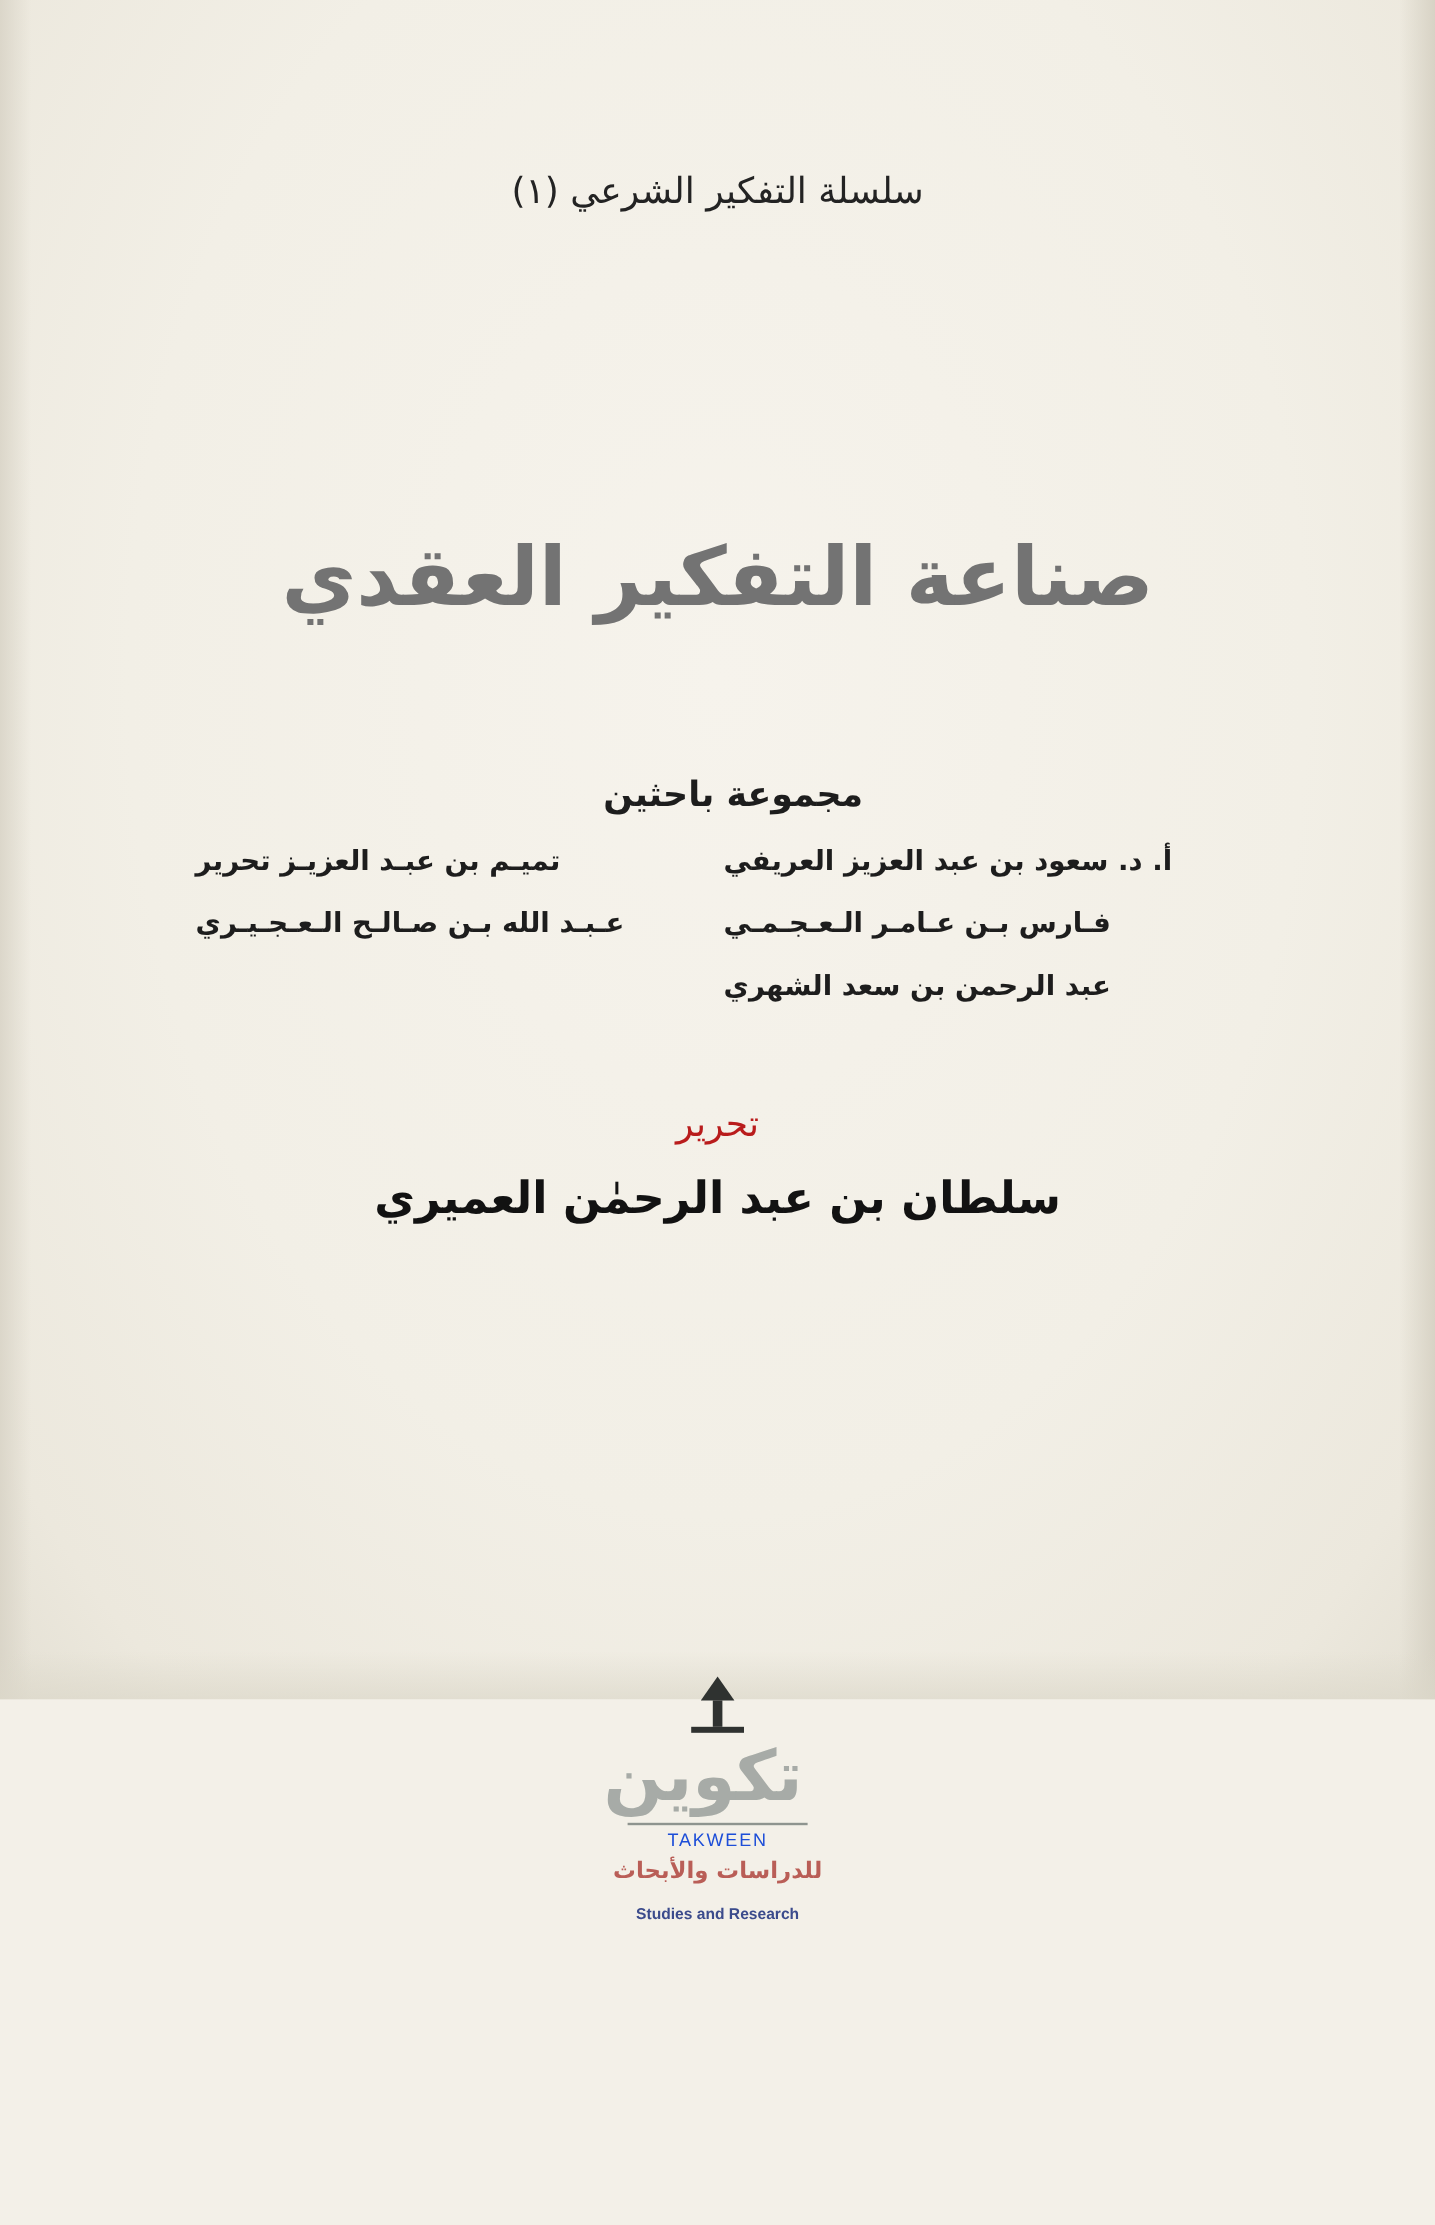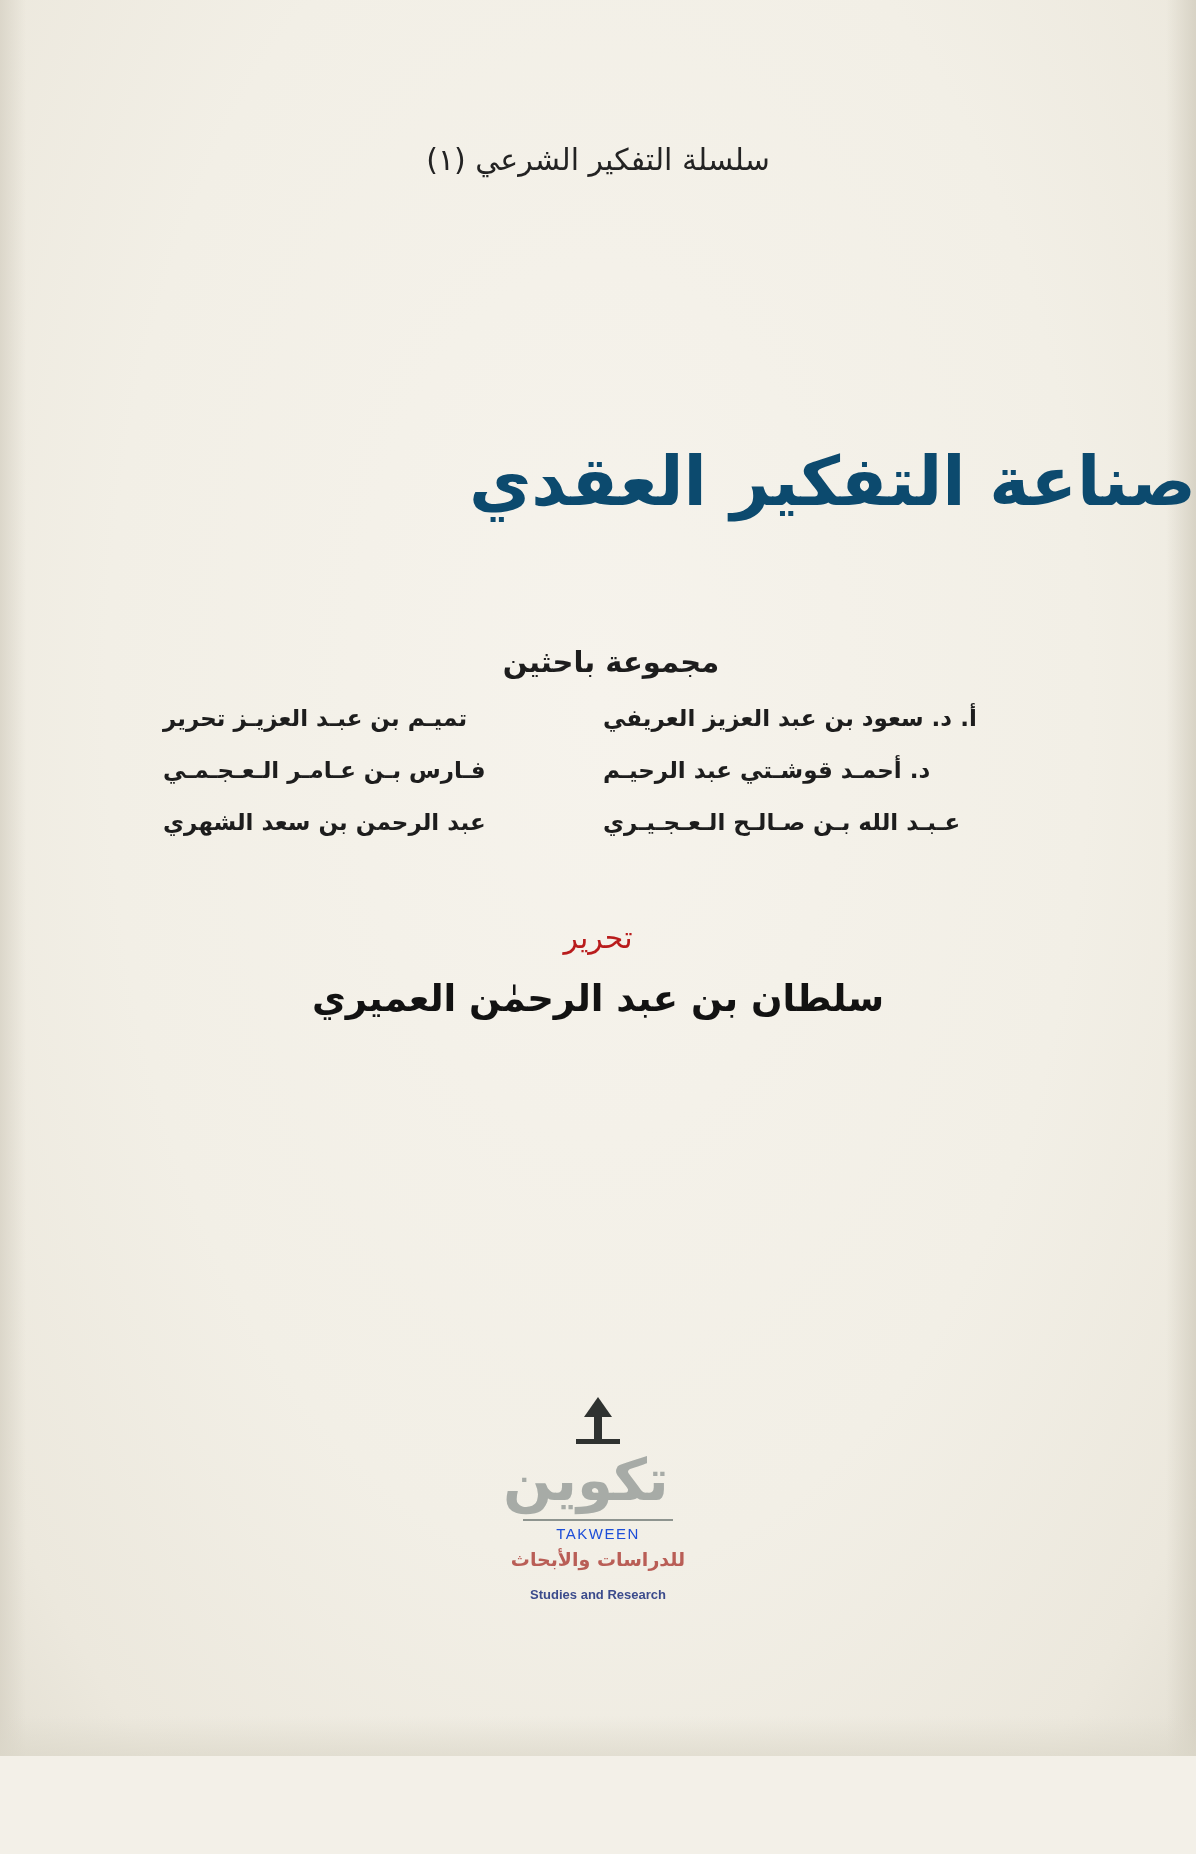--- a/index.html
+++ b/index.html
@@ -37,42 +37,43 @@
   .edge-bottom {
     position: absolute;
     left: 0; right: 0; bottom: 0; height: 40px;
     background: linear-gradient(to top, #dcd8ca 0%, rgba(236,232,221,0) 100%);
     opacity: .7;
   }
 
   .page {
     position: relative;
     width: 1196px;
-    height: 1756px;
+    height: 1416px;
     box-sizing: border-box;
   }
 
   .series-line {
     position: absolute;
     top: 142px;
     left: 0; right: 0;
     text-align: center;
     font-size: 30px;
     font-weight: 400;
     letter-spacing: 0px;
     color: #232323;
   }
 
   .main-title {
     position: absolute;
     top: 396px;
     left: 0; right: 0;
+    text-align: center;
     font-size: 68px;
     font-weight: 700;
-    color: #0c4a6e;
+    color: #737373;
     letter-spacing: -1px;
   }
 
   .authors-block {
     position: absolute;
     top: 645px;
     left: 0; right: 0;
   }
   .authors-heading {
     text-align: center;
@@ -190,21 +191,20 @@
 
   <div class="series-line">سلسلة التفكير الشرعي (١)</div>
 
   <h1 class="main-title">صناعة التفكير العقدي</h1>
 
   <div class="authors-block">
     <div class="authors-heading">مجموعة باحثين</div>
     <div class="authors-grid">
       <div class="author col-right">أ. د. سعود بن عبد العزيز العريفي</div>
       <div class="author col-left">تميـم بن عبـد العزيـز تحرير</div>
-      <div class="author col-right">د. أحمـد قوشـتي عبد الرحيـم</div>
       <div class="author col-left">فـارس بـن عـامـر الـعـجـمـي</div>
       <div class="author col-right">عـبـد الله بـن صـالـح الـعـجـيـري</div>
       <div class="author col-left">عبد الرحمن بن سعد الشهري</div>
     </div>
   </div>
 
   <div class="editor-block">
     <div class="editor-label">تحرير</div>
     <div class="editor-name">سلطان بن عبد الرحمٰن العميري</div>
   </div>

